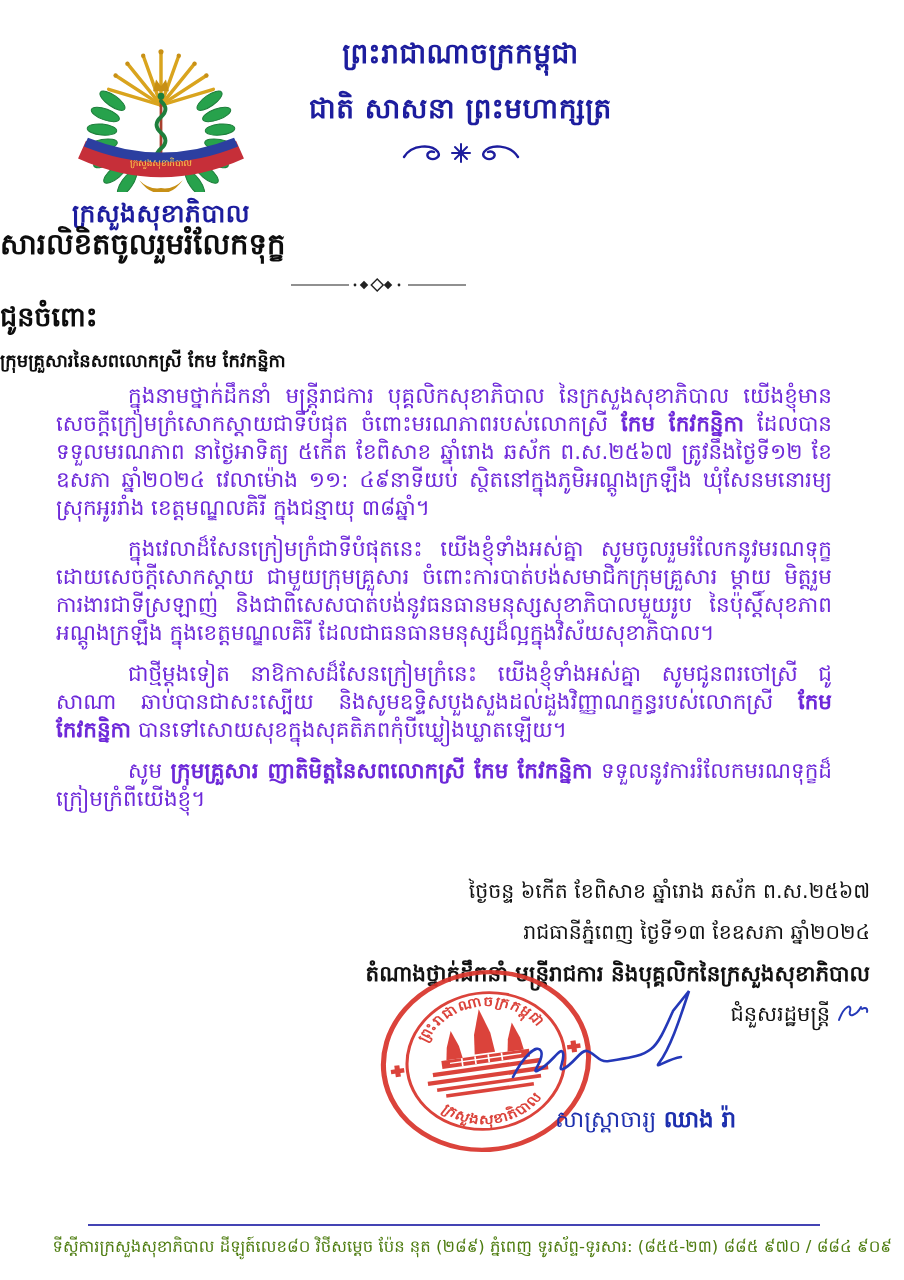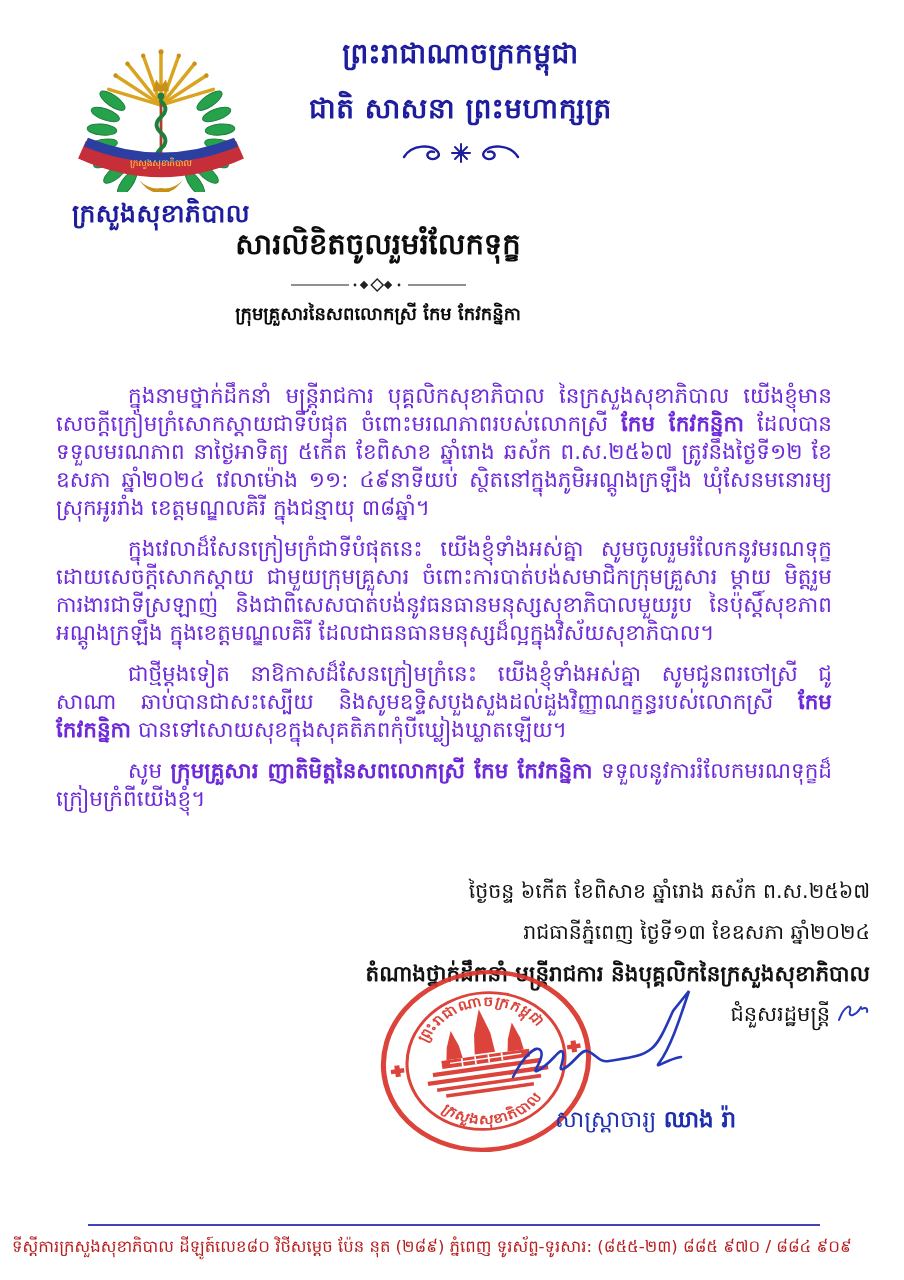--- a/index.html
+++ b/index.html
@@ -10,21 +10,21 @@
     color:#111;
   }
   
   .logo-block{position:absolute;left:55px;top:34px;width:212px;text-align:center;}
   .ministry-name{font-size:25px;font-weight:700;color:#1d1d9e;margin-top:2px;letter-spacing:.5px;}
   .kingdom-block{position:absolute;left:228px;top:36px;width:465px;text-align:center;color:#1d1d9e;}
   .kingdom-line1{font-size:28px;font-weight:700;letter-spacing:.5px;}
   .kingdom-line2{font-size:28px;font-weight:700;margin-top:14px;letter-spacing:.5px;}
   .flourish{margin-top:8px;}
   
-  .title-block{position:absolute;left:0;top:226px;width:756px;text-align:center;}
+  .title-block{position:absolute;left:0;top:226px;width:756px;text-align:left;}
   .letter-title{font-size:29px;font-weight:700;color:#0d0d0d;}
   .divider{margin:10px auto 6px auto;display:block;}
   .salutation{font-size:27px;font-weight:700;margin-top:8px;color:#0d0d0d;}
   .recipient{font-size:18px;font-weight:700;margin-top:10px;color:#0d0d0d;}
   
   .body-block{position:absolute;left:56px;top:382px;width:792px;}
   .body-block p{
     font-size:21.5px;line-height:28px;text-align:justify;text-indent:72px;
     margin:0 16px 13px 0;color:#6d28d9;
   }
@@ -35,22 +35,22 @@
   .rep-line{font-size:21.5px;font-weight:700;margin-bottom:9px;}
   .for-minister{font-size:21px;position:relative;display:inline-block;}
   .initials{vertical-align:-4px;margin-left:6px;}
   .stamp{position:absolute;left:378px;top:968px;z-index:3;transform:rotate(-8deg);opacity:.92;}
   .sig-svg{position:absolute;left:505px;top:985px;z-index:4;}
   .signer{position:absolute;left:555px;top:1105px;width:260px;z-index:5;
           font-size:23px;color:#1d2fae;}
   .signer b{font-weight:700;}
   
   .footer-line{position:absolute;left:88px;top:1224px;width:732px;border-top:2px solid #4444b4;}
-  .footer-text{position:absolute;left:12px;top:1236px;width:880px;text-align:left;
-               font-size:16.5px;color:#b91c1c;}
+  .footer-text{position:absolute;left:12px;top:1236px;width:880px;text-align:right;
+               font-size:16.5px;color:#4d7c0f;}
 </style>
 </head>
 <body>
 
 <div class="page">
 
   <div class="logo-block">
     <svg width="200" height="158" viewBox="0 0 200 160">
 
       <g stroke="#d9a41e" stroke-width="3.5" stroke-linecap="round">
@@ -135,20 +135,21 @@
           <line x1="117" y1="7" x2="175" y2="7"></line>
       </g>
       <g fill="#222">
         <circle cx="64" cy="7" r="1.4"></circle>
         <rect x="70" y="4" width="6" height="6" transform="rotate(45 73 7)"></rect>
         <rect x="82" y="2.8" width="8.4" height="8.4" transform="rotate(45 86.2 7)" fill="none" stroke="#222" stroke-width="1.4"></rect>
         <rect x="94" y="4" width="6" height="6" transform="rotate(45 97 7)"></rect>
         <circle cx="108" cy="7" r="1.4"></circle>
       </g>
     </svg>
+    <div class="salutation">ជូនចំពោះ</div>
     <div class="recipient">ក្រុមគ្រួសារនៃសពលោកស្រី កែម កែវកន្និកា</div>
   </div>
 
   <div class="body-block">
     <p><span>ក្នុងនាមថ្នាក់ដឹកនាំ មន្ត្រីរាជការ បុគ្គលិកសុខាភិបាល នៃក្រសួងសុខាភិបាល យើងខ្ញុំមានសេចក្ដីក្រៀមក្រំសោកស្ដាយជាទីបំផុត ចំពោះមរណភាពរបស់លោកស្រី </span><b>កែម កែវកន្និកា</b><span> ដែលបានទទួលមរណភាព នាថ្ងៃអាទិត្យ ៥កើត ខែពិសាខ ឆ្នាំរោង ឆស័ក ព.ស.២៥៦៧ ត្រូវនឹងថ្ងៃទី១២ ខែឧសភា ឆ្នាំ២០២៤ វេលាម៉ោង ១១: ៤៩នាទីយប់ ស្ថិតនៅក្នុងភូមិអណ្ដូងក្រឡឹង ឃុំសែនមនោរម្យ ស្រុកអូររាំង ខេត្តមណ្ឌលគិរី ក្នុងជន្មាយុ ៣៨ឆ្នាំ។</span></p>
     <p><span>ក្នុងវេលាដ៏សែនក្រៀមក្រំជាទីបំផុតនេះ យើងខ្ញុំទាំងអស់គ្នា សូមចូលរួមរំលែកនូវមរណទុក្ខដោយសេចក្ដីសោកស្ដាយ ជាមួយក្រុមគ្រួសារ ចំពោះការបាត់បង់សមាជិកក្រុមគ្រួសារ ម្ដាយ មិត្តរួមការងារជាទីស្រឡាញ់ និងជាពិសេសបាត់បង់នូវធនធានមនុស្សសុខាភិបាលមួយរូប នៃប៉ុស្ដិ៍សុខភាពអណ្ដូងក្រឡឹង ក្នុងខេត្តមណ្ឌលគិរី ដែលជាធនធានមនុស្សដ៏ល្អក្នុងវិស័យសុខាភិបាល។</span></p>
     <p><span>ជាថ្មីម្ដងទៀត នាឱកាសដ៏សែនក្រៀមក្រំនេះ យើងខ្ញុំទាំងអស់គ្នា សូមជូនពរចៅស្រី ជូ សាណា ឆាប់បានជាសះស្បើយ និងសូមឧទ្ទិសបួងសួងដល់ដួងវិញ្ញាណក្ខន្ធរបស់លោកស្រី </span><b>កែម កែវកន្និកា</b><span> បានទៅសោយសុខក្នុងសុគតិភពកុំបីឃ្លៀងឃ្លាតឡើយ។</span></p>
     <p><span>សូម </span><b>ក្រុមគ្រួសារ ញាតិមិត្តនៃសពលោកស្រី កែម កែវកន្និកា</b><span> ទទួលនូវការរំលែកមរណទុក្ខដ៏ក្រៀមក្រំពីយើងខ្ញុំ។</span></p>
   </div>
 

